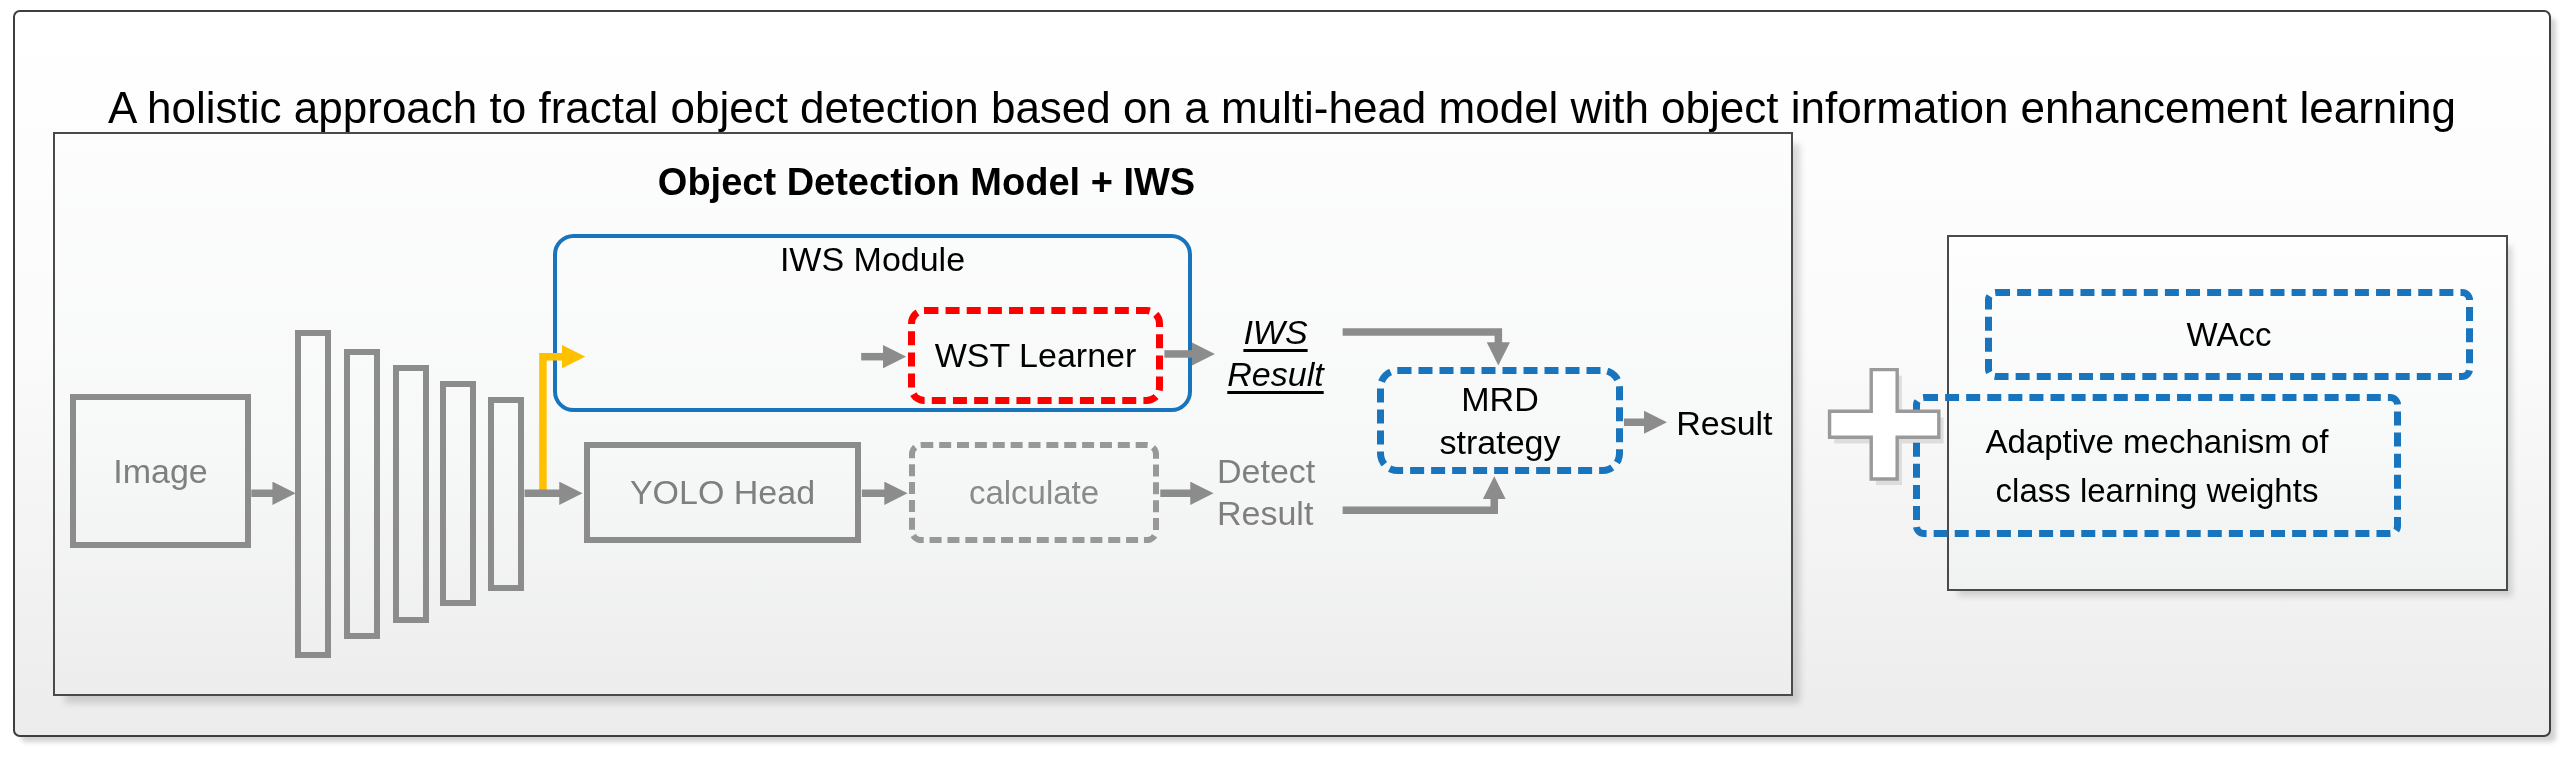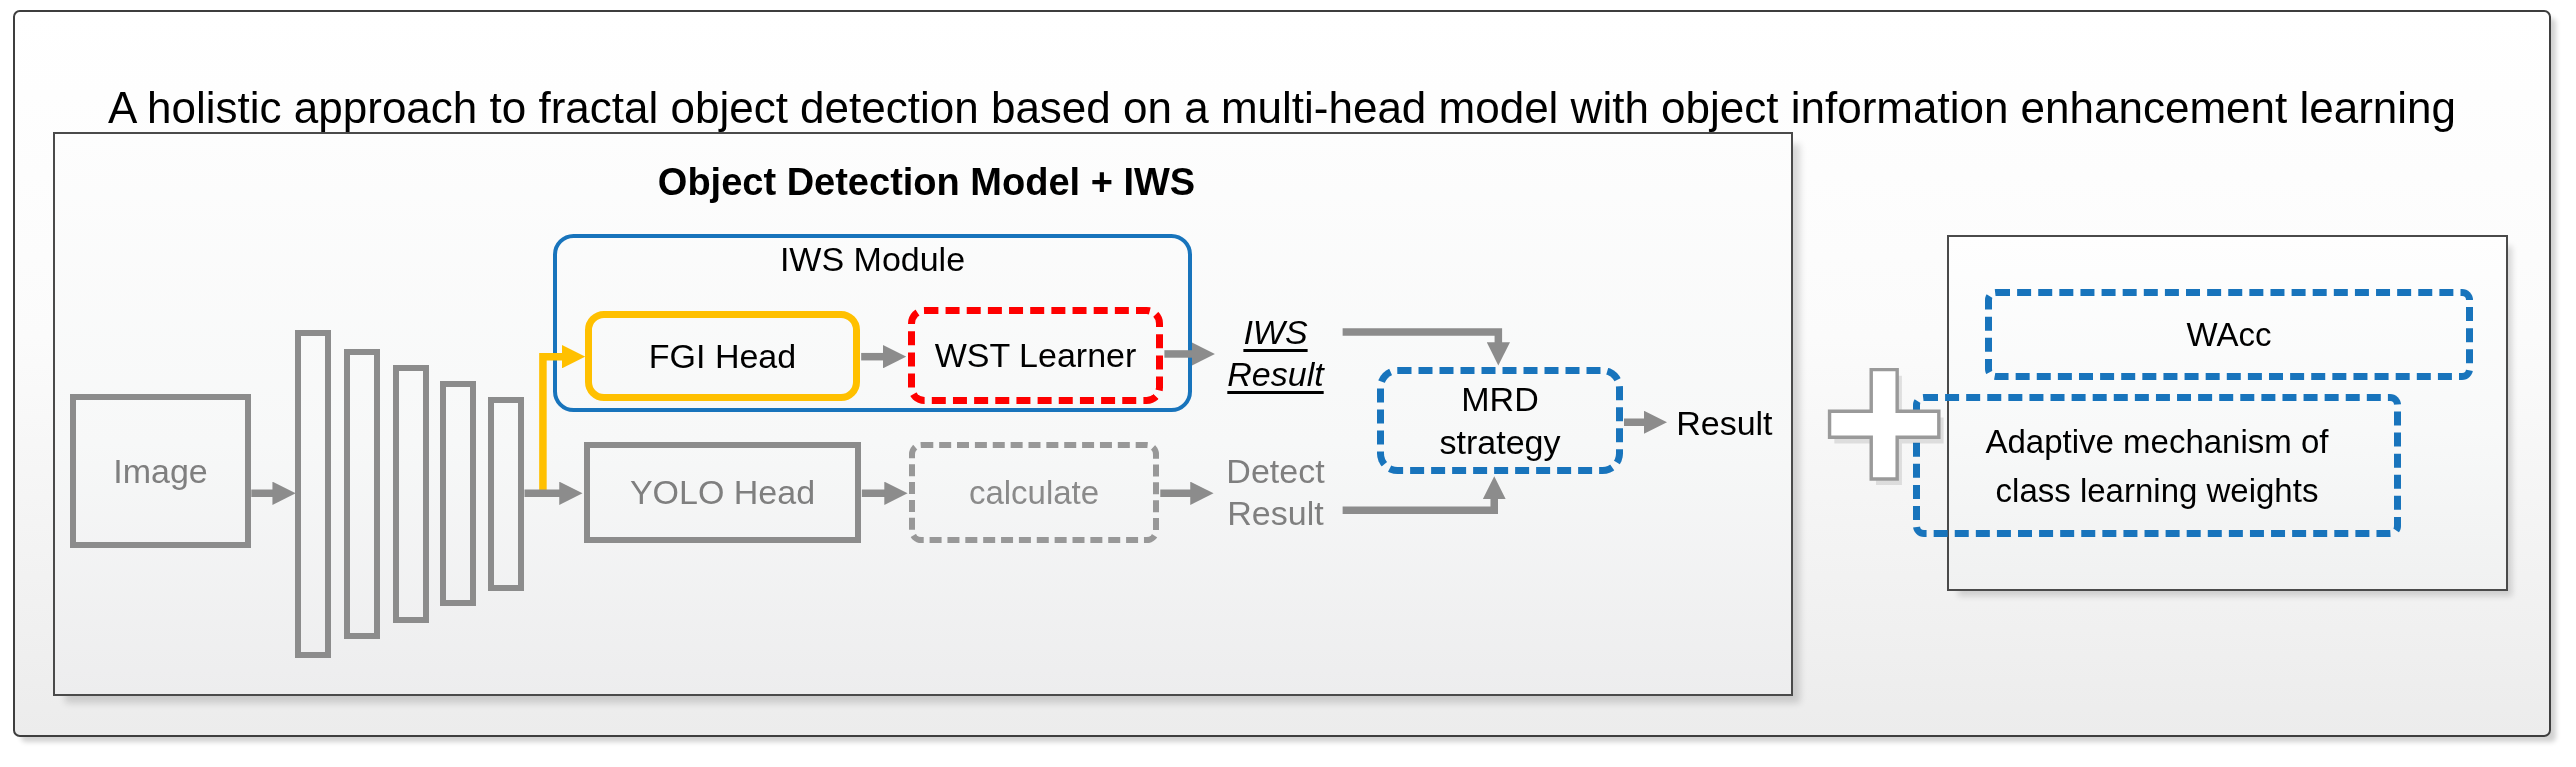--- a/index.html
+++ b/index.html
@@ -83,21 +83,21 @@
   }
 
   
   .lbl-iws{
     left:1217px;top:311px;width:117px;
     font-size:34px;line-height:42px;color:#000;text-align:center;
     text-decoration:underline;text-decoration-thickness:2.7px;text-underline-offset:4.8px;font-style:italic;
   }
   .lbl-detect{
     left:1217px;top:450px;width:117px;
-    font-size:34px;line-height:42px;color:#7f7f7f;text-align:center;
+    font-size:34px;line-height:42px;color:#7f7f7f;
   }
   .mrd-box{
     left:1377px;top:367px;width:246px;height:107px;
     border:7.5px dashed #1874bc;border-radius:20.5px;
     font-size:34px;line-height:43px;color:#000;
   }
   .lbl-result{
     left:1668px;top:404px;width:150px;
     font-size:34px;color:#000;text-align:left;padding-left:8.2px;
   }
@@ -129,23 +129,20 @@
 
   <div class="abs frame"></div>
 
   <div class="abs title">A holistic approach to fractal object detection based on a multi-head model with object information enhancement learning</div>
 
   <div class="abs container-box"></div>
   <div class="abs odm-header">Object Detection Model + IWS</div>
 
   <div class="abs iws-box"></div>
   <div class="abs iws-label">IWS Module</div>
-  <div class="abs center fgi-box">
-    <span>FGI Head</span>
-  </div>
   <div class="abs center wst-box">
     <span>WST Learner</span>
   </div>
 
   <div class="abs center image-box">
     <span>Image</span>
   </div>
   <div class="abs bar b1"></div>
   <div class="abs bar b2"></div>
   <div class="abs bar b3"></div>

